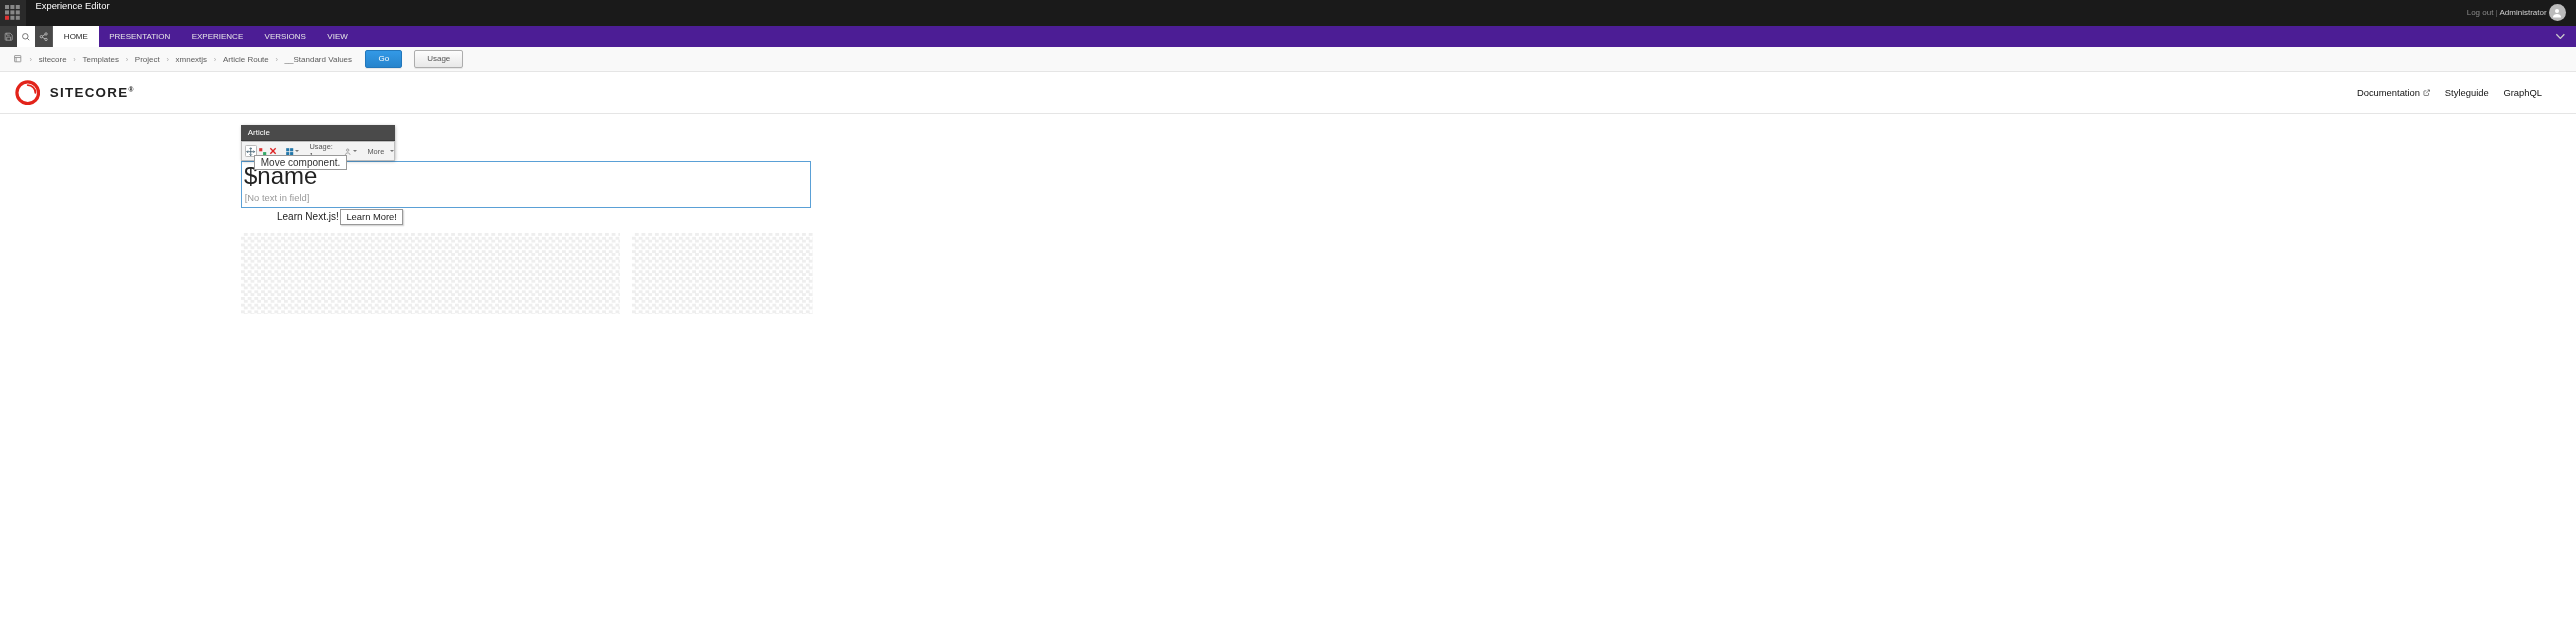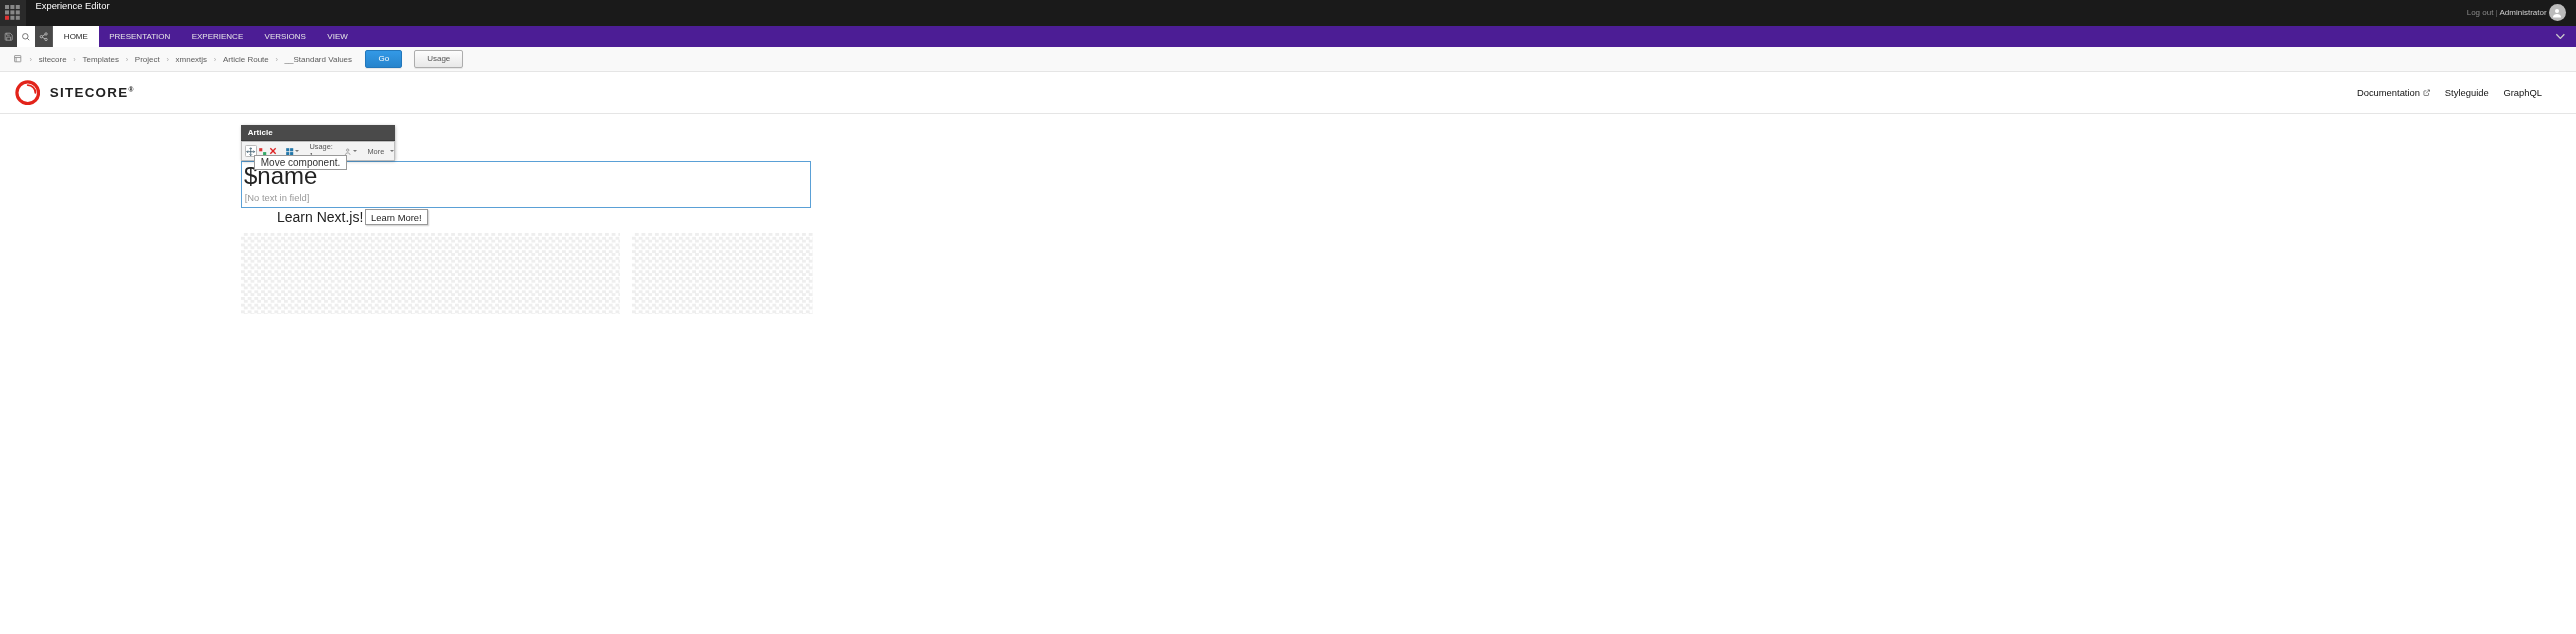--- a/index.html
+++ b/index.html
@@ -48,38 +48,38 @@
 .page-links { display: flex; gap: 14.8px; font-size: 9.4px; color: #111; }
 .page-links .lnk { cursor: pointer; display: inline-flex; align-items: center; gap:2.7px; }
 .nw-icon svg { display:block; }
 
 
 .canvas { padding: 0; position: relative; }
 .component-wrap { margin: 0 0 0 241px; width: 570px; position: relative; }
 
 
 .float-panel { position: relative; margin: 10.7px 0 0 0; width: 154px; box-shadow: 1.3px 1.3px 3.4px rgba(0,0,0,0.35); }
-.float-titlebar { background: #4a4a4a; color: #fff; font-size: 8px; padding: 3.4px 6.7px; border-bottom: 0.7px solid #3a3a3a; font-weight: bold; }
+.float-titlebar { background: #4a4a4a; color: #fff; font-size: 8px; padding: 3.4px 6.7px; border-bottom: 0.7px solid #3a3a3a; }
 .float-tools { background: #f3f3f3; border: 0.7px solid #bdbdbd; height: 20px; display: flex; align-items: center; padding: 0 3.4px; gap: 1.3px; font-size: 8px; }
 .tool-sep { width: 0.7px; height: 12px; background: #ccc; margin: 0 2.7px; }
 .tool-btn { width: 12px; height: 12px; display: flex; align-items: center; justify-content: center; cursor: pointer; border-radius: 1.3px; }
 .tool-btn.active { background:#fff; border: 0.7px solid #bbb; }
 .tool-btn svg { display:block; }
 .tool-text { color: #555; font-size: 7.4px; padding: 0 2px; }
 .tool-more { display: flex; align-items: center; gap: 2.7px; cursor: pointer; }
 .tool-drop { display:flex; align-items:center; cursor:pointer; }
 .tool-caret { width:0; height:0; border-left:2px solid transparent; border-right:2px solid transparent; border-top:2.7px solid #777; margin-left:1.3px; }
 
 .tooltip { position: absolute; top: 30px; left: 13.4px; background: #fff; border: 0.7px solid #999; padding: 1.3px 5.4px; font-size: 10px; color: #333; z-index: 10; white-space: nowrap; }
 
 .edit-frame { border: 0.7px solid #5aa0d6; margin-top: 0; padding: 0; }
 .title-field { font-size: 24px; font-weight: 400; color: #222; padding: 0 2px; }
 .notext { color: #999; font-size: 9.4px; padding: 1.3px 2.7px 4px 2.7px; }
 .learn-row { display: flex; align-items: center; margin-top: 1.3px; }
-.learn-text { font-size: 14px; color: #222; padding-left: 36px; }
+.learn-text { font-size: 10px; color: #222; padding-left: 36px; }
 .learn-btn { border: 0.7px solid #999; padding: 1.3px 5.4px; font-size: 9.4px; color: #222; background: #fff; cursor: pointer; box-shadow: 0.7px 0.7px 1.3px rgba(0,0,0,0.2); margin-left: 1.3px; }
 
 .placeholders { display: flex; gap: 12px; margin-top: 8px; }
 .ph { flex: 0 0 auto; height: 81px; background-image: repeating-conic-gradient(#eee 0% 25%, #fff 0% 50%); background-size: 6.7px 6.7px; }
 .ph.p1 { width: 379px; }
 .ph.p2 { width: 181px; }
 
 </style>
 </head>
 <body>

